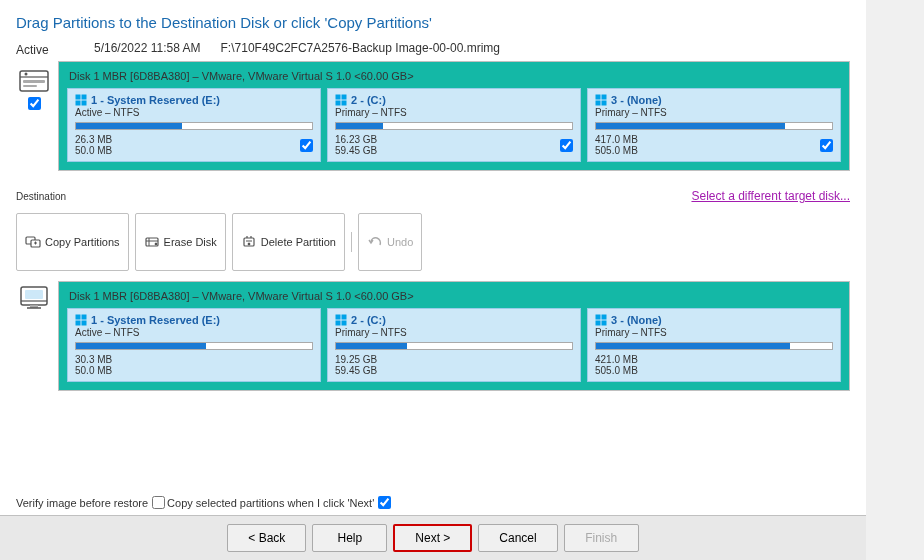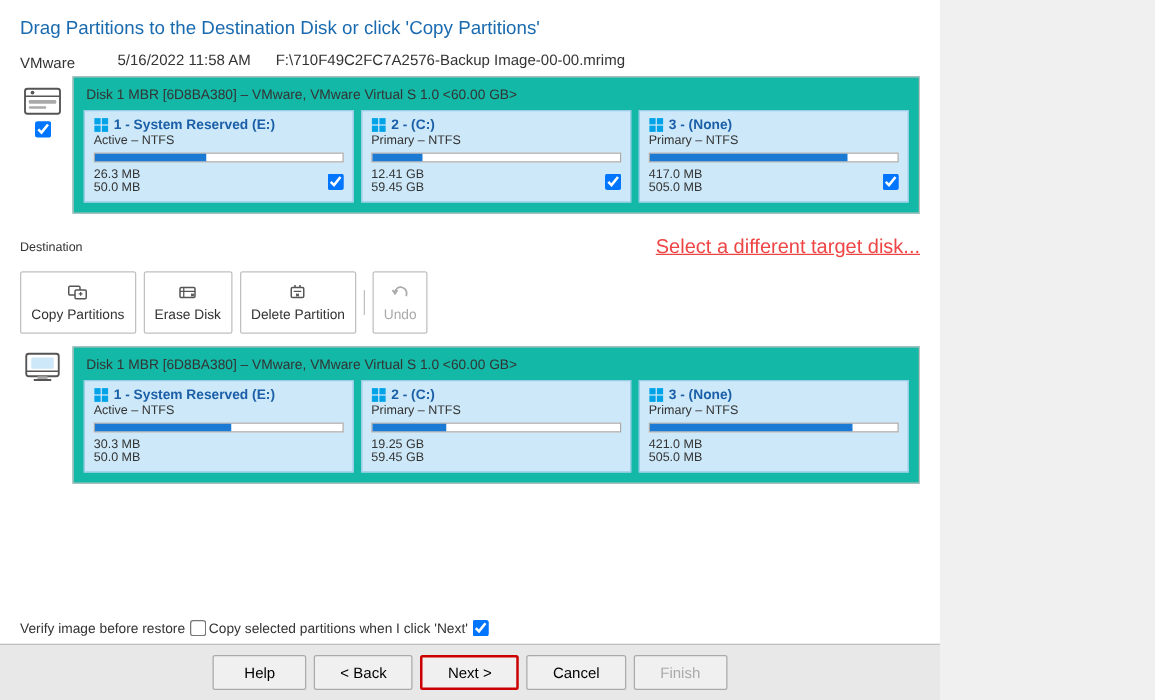--- a/index.html
+++ b/index.html
@@ -6,21 +6,21 @@
     body {
       font-family: Segoe UI, Arial, sans-serif;
       font-size: 12px;
       background: #f0f0f0;
       width: 924px;
       height: 560px;
       overflow: hidden;
     }
     .main-container {
       background: white;
-      width: 752px;
+      width: 866px;
       height: 560px;
       display: flex;
       flex-direction: column;
     }
     .content-area {
       flex: 1;
       padding: 14px 16px 8px 16px;
       overflow: hidden;
     }
     .page-title {
@@ -114,44 +114,43 @@
       flex-shrink: 0;
       padding-top: 2px;
     }
     .destination-header-row {
       display: flex;
       justify-content: space-between;
       align-items: center;
       margin-bottom: 6px;
     }
     .select-link {
-      color: #ef4444;
+      color: #a21caf;
       text-decoration: underline;
       cursor: pointer;
-      font-size: 16px;
+      font-size: 12px;
     }
     .toolbar-row {
       display: flex;
       gap: 6px;
       align-items: center;
       margin-bottom: 6px;
       padding: 4px 0;
     }
     .toolbar-btn {
       display: flex;
       align-items: center;
       gap: 4px;
-      padding: 8px 8px;
+      padding: 20px 8px;
       border: 1px solid #c0c0c0;
       background: white;
       cursor: pointer;
       font-size: 11px;
       color: #333;
       border-radius: 2px;
-      flex-direction: column;
     }
     .toolbar-btn.disabled {
       color: #aaa;
       cursor: default;
     }
     .toolbar-divider {
       width: 1px;
       height: 20px;
       background: #c0c0c0;
     }
@@ -212,21 +211,21 @@
   </style>
 </head>
 <body>
 
 <div class="main-container">
   <div class="content-area">
 
     <div class="page-title">Drag Partitions to the Destination Disk or click 'Copy Partitions'</div>
 
     <div class="source-section-row">
-      <div class="section-label">VMware</div>
+      <div class="section-label">Active</div>
       <div class="source-info">
         <span>5/16/2022 11:58 AM</span>
         <span>F:\710F49C2FC7A2576-Backup Image-00-00.mrimg</span>
       </div>
     </div>
 
     <div style="display:flex; align-items:flex-start; gap:6px; margin-bottom:10px;">
 
       <div style="width:36px; padding-top:6px; display:flex; flex-direction:column; align-items:center;">
         <svg width="32" height="28" viewBox="0 0 32 28">
@@ -278,21 +277,21 @@
                   <rect x="6.5" y="6.5" width="5" height="5" fill="#00a2e8"></rect>
                 </svg>
                 <span>2 - (C:)</span>
               </div>
               <div class="partition-type">Primary – NTFS</div>
               <div class="progress-bar-bg">
                 <div class="progress-bar-fill" style="width:20%"></div>
               </div>
               <div class="partition-sizes">
                 <div class="partition-sizes-col">
-                  <span>12.41 GB</span>
+                  <span>16.23 GB</span>
                   <span>59.45 GB</span>
                 </div>
                 <input type="checkbox" checked="" style="">
               </div>
             </div>
 
             <div class="partition-card">
               <div class="partition-title">
                 <svg class="win-icon" viewBox="0 0 12 12">
                   <rect x="0.5" y="0.5" width="5" height="5" fill="#00a2e8"></rect>
@@ -451,20 +450,20 @@
       <div class="checkbox-line">
         <span>Verify image before restore</span>
         <input type="checkbox" style="">
       </div>
       <div class="checkbox-line">
         <span>Copy selected partitions when I click 'Next'</span>
         <input type="checkbox" checked="" style="">
       </div>
     </div>
     <div class="buttons-row">
+      <button class="nav-btn">&lt; Back</button>
       <button class="nav-btn">Help</button>
-      <button class="nav-btn">&lt; Back</button>
       <button class="nav-btn primary">Next &gt;</button>
       <button class="nav-btn">Cancel</button>
       <button class="nav-btn disabled">Finish</button>
     </div>
   </div>
 </div>
 
 </body></html>

